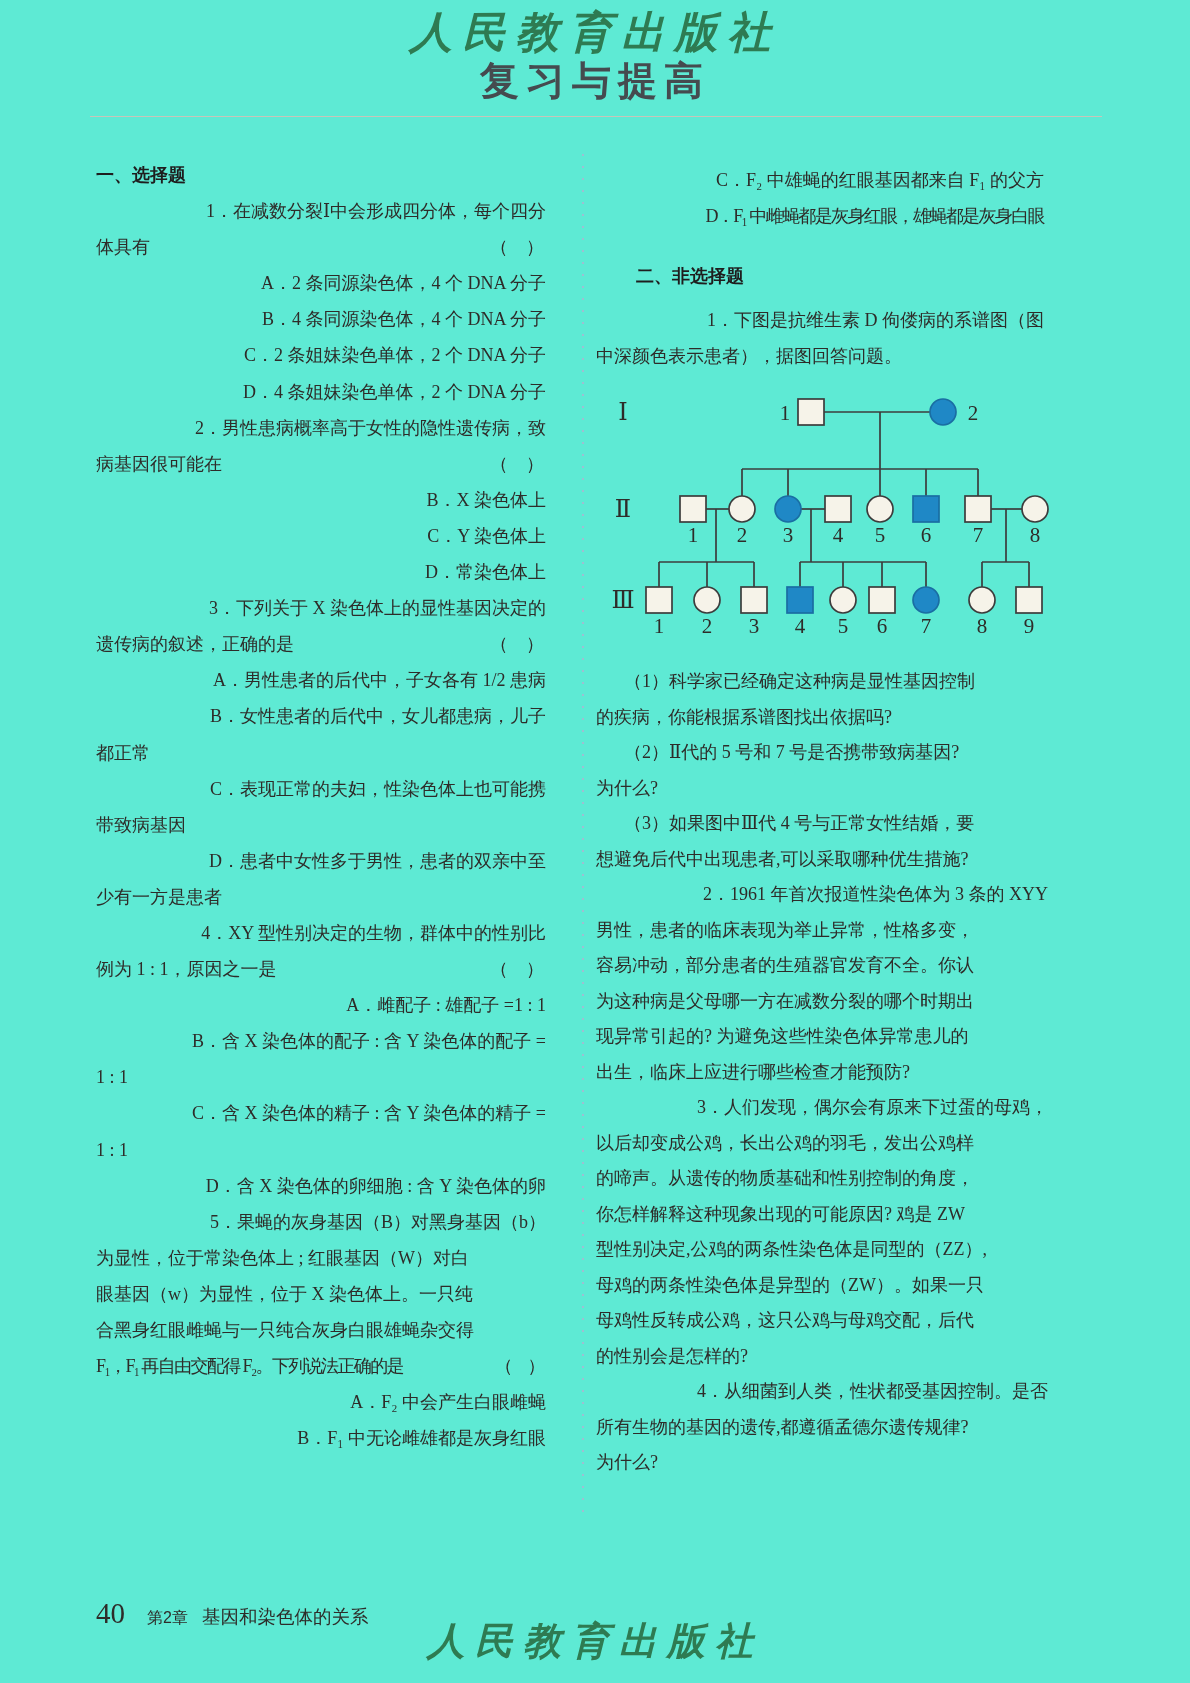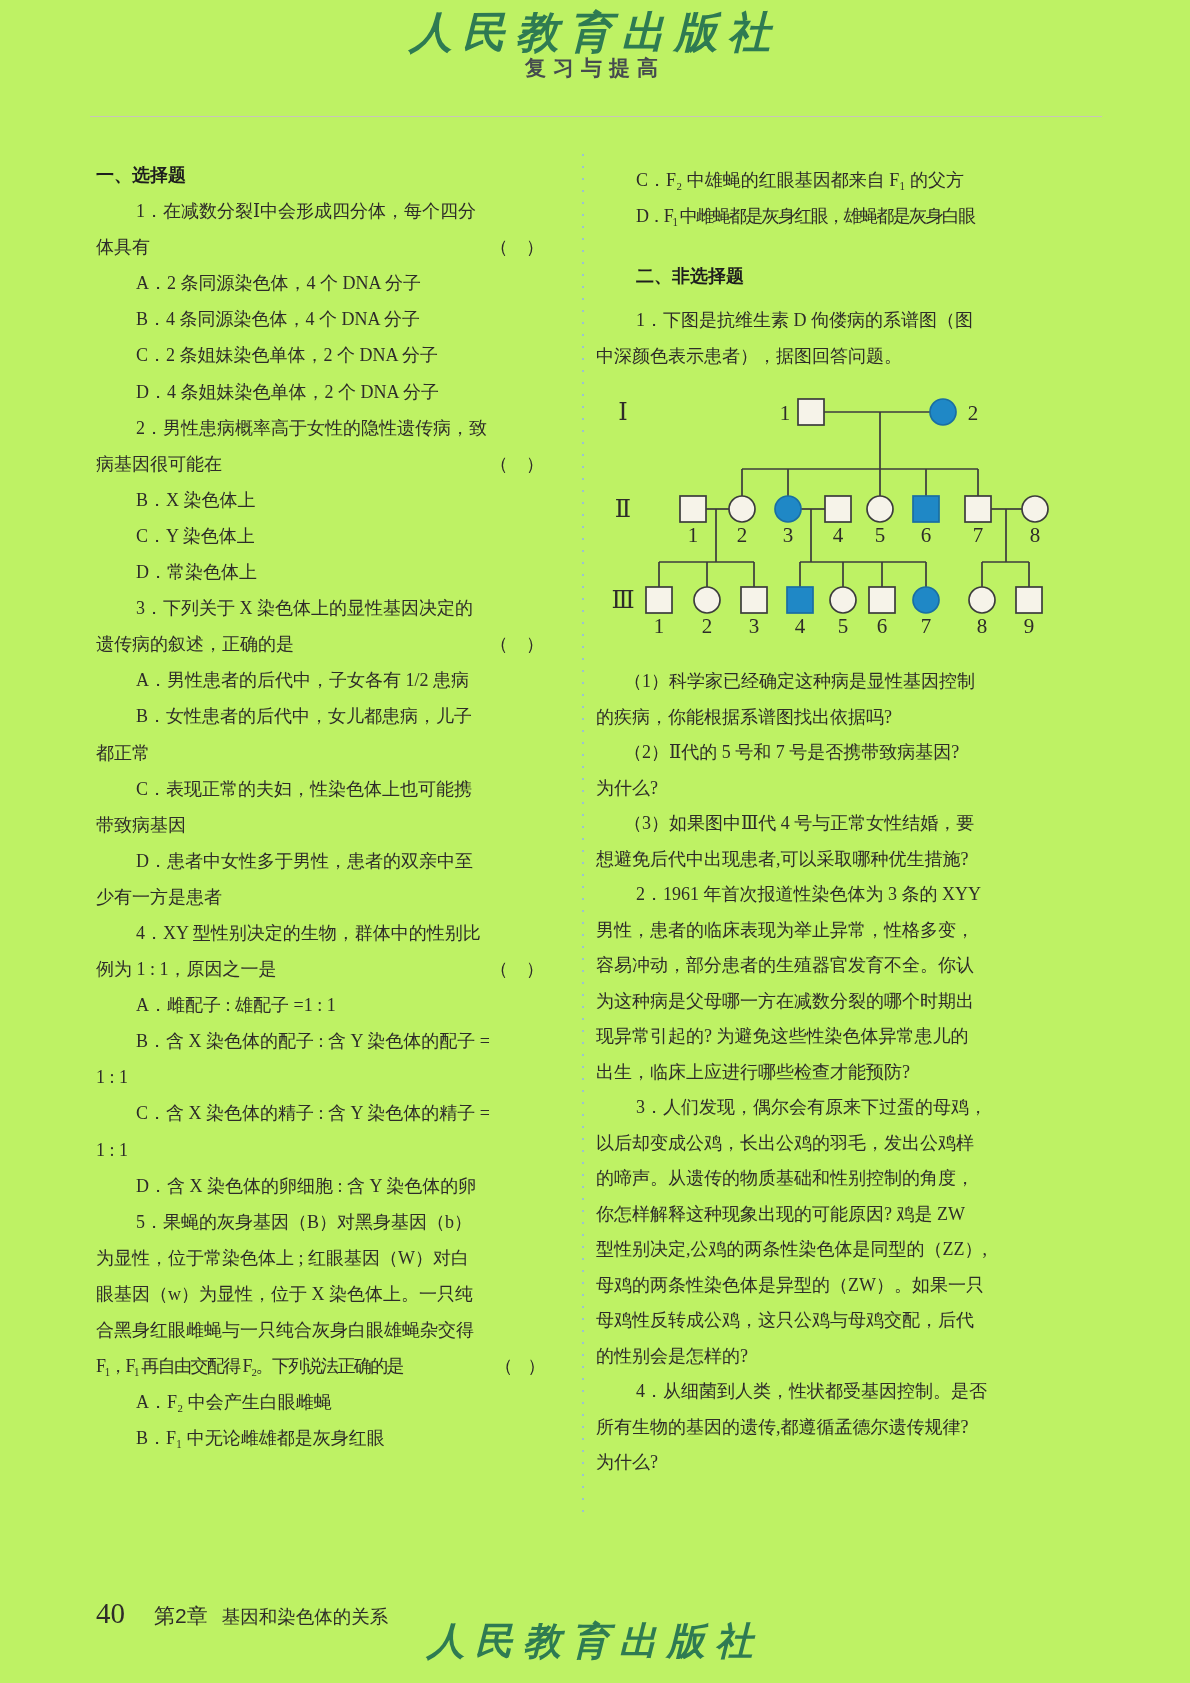--- a/index.html
+++ b/index.html
@@ -1,47 +1,47 @@
 <!DOCTYPE html>
 <html><head>
 <meta charset="utf-8">
 <style>
   html,body{margin:0;padding:0;}
-  .page{position:relative;width:1190px;height:1683px;background:#bef264;overflow:hidden;
+  .page{position:relative;width:1190px;height:1683px;background:#5eead4;overflow:hidden;
         font-family:"Liberation Serif","DejaVu Serif",serif;color:#2e2c29;}
   .logo{position:absolute;left:0;width:100%;text-align:center;
         font-family:"DejaVu Serif",serif;font-style:italic;font-weight:bold;
         color:#2e7b52;letter-spacing:10px;}
   .logo-top{top:4px;font-size:43px;}
   .logo-bottom{top:1616px;font-size:38px;}
   .page-title{position:absolute;top:54px;left:0;width:100%;text-align:center;
         font-family:"Liberation Sans","DejaVu Sans",sans-serif;font-weight:bold;
-        font-size:21px;letter-spacing:7px;color:#454b4f;}
+        font-size:39px;letter-spacing:7px;color:#454b4f;}
   .rule{position:absolute;top:116px;left:90px;width:1012px;height:0;
         border-top:1px solid #c8c5b9;}
   .divider{position:absolute;left:582px;top:154px;width:2px;height:1358px;
         background-image:repeating-linear-gradient(to bottom,#9cc0d2 0,#9cc0d2 2.4px,transparent 2.4px,transparent 12px);}
   .lines{position:absolute;font-size:18px;}
   .lines .line{height:var(--lh);line-height:var(--lh);white-space:nowrap;}
-  .line.ind1{padding-left:40px;}
+  .line.ind1{padding-left:40px;text-align:right;}
   .line.ind2{padding-left:28px;}
   .line.with-tail{display:flex;justify-content:space-between;padding-right:2px;gap:28px;}
   .line.heading{font-family:"Liberation Sans","DejaVu Sans",sans-serif;font-weight:bold;color:#1e1e1e;}
   .line.squeeze{letter-spacing:-0.09em;}
   #left-lines{left:96px;top:157px;width:450px;--lh:36.1px;}
   #right-top{left:596px;top:162px;width:448px;--lh:36px;}
   #right-heading{left:596px;top:258px;width:448px;height:36px;line-height:36px;
         padding-left:40px;font-size:18px;font-family:"Liberation Sans","DejaVu Sans",sans-serif;
         font-weight:bold;color:#1e1e1e;position:absolute;}
   #right-mid{left:596px;top:302px;width:448px;--lh:36px;}
   #right-bottom{left:596px;top:664px;width:452px;--lh:35.5px;}
   #pedigree{position:absolute;left:585px;top:372px;width:480px;height:268px;}
   .footer{position:absolute;left:96px;top:1571px;display:flex;align-items:baseline;}
   .footer .pagenum{font-size:29px;color:#2e2c29;margin-top:26px;}
-  .footer .chap{font-family:"Liberation Sans","DejaVu Sans",sans-serif;font-size:21px;margin-left:29px;}
+  .footer .chap{font-family:"Liberation Sans","DejaVu Sans",sans-serif;font-size:16px;margin-left:22px;}
   .footer .chaptitle{font-family:"Liberation Sans","DejaVu Sans",sans-serif;font-size:18.5px;margin-left:14px;}
 </style>
 </head>
 <body>
 
 <div class="page">
   <div class="logo logo-top">人民教育出版社</div>
   <div class="page-title">复习与提高</div>
   <div class="rule"></div>
   <div class="divider"></div>

